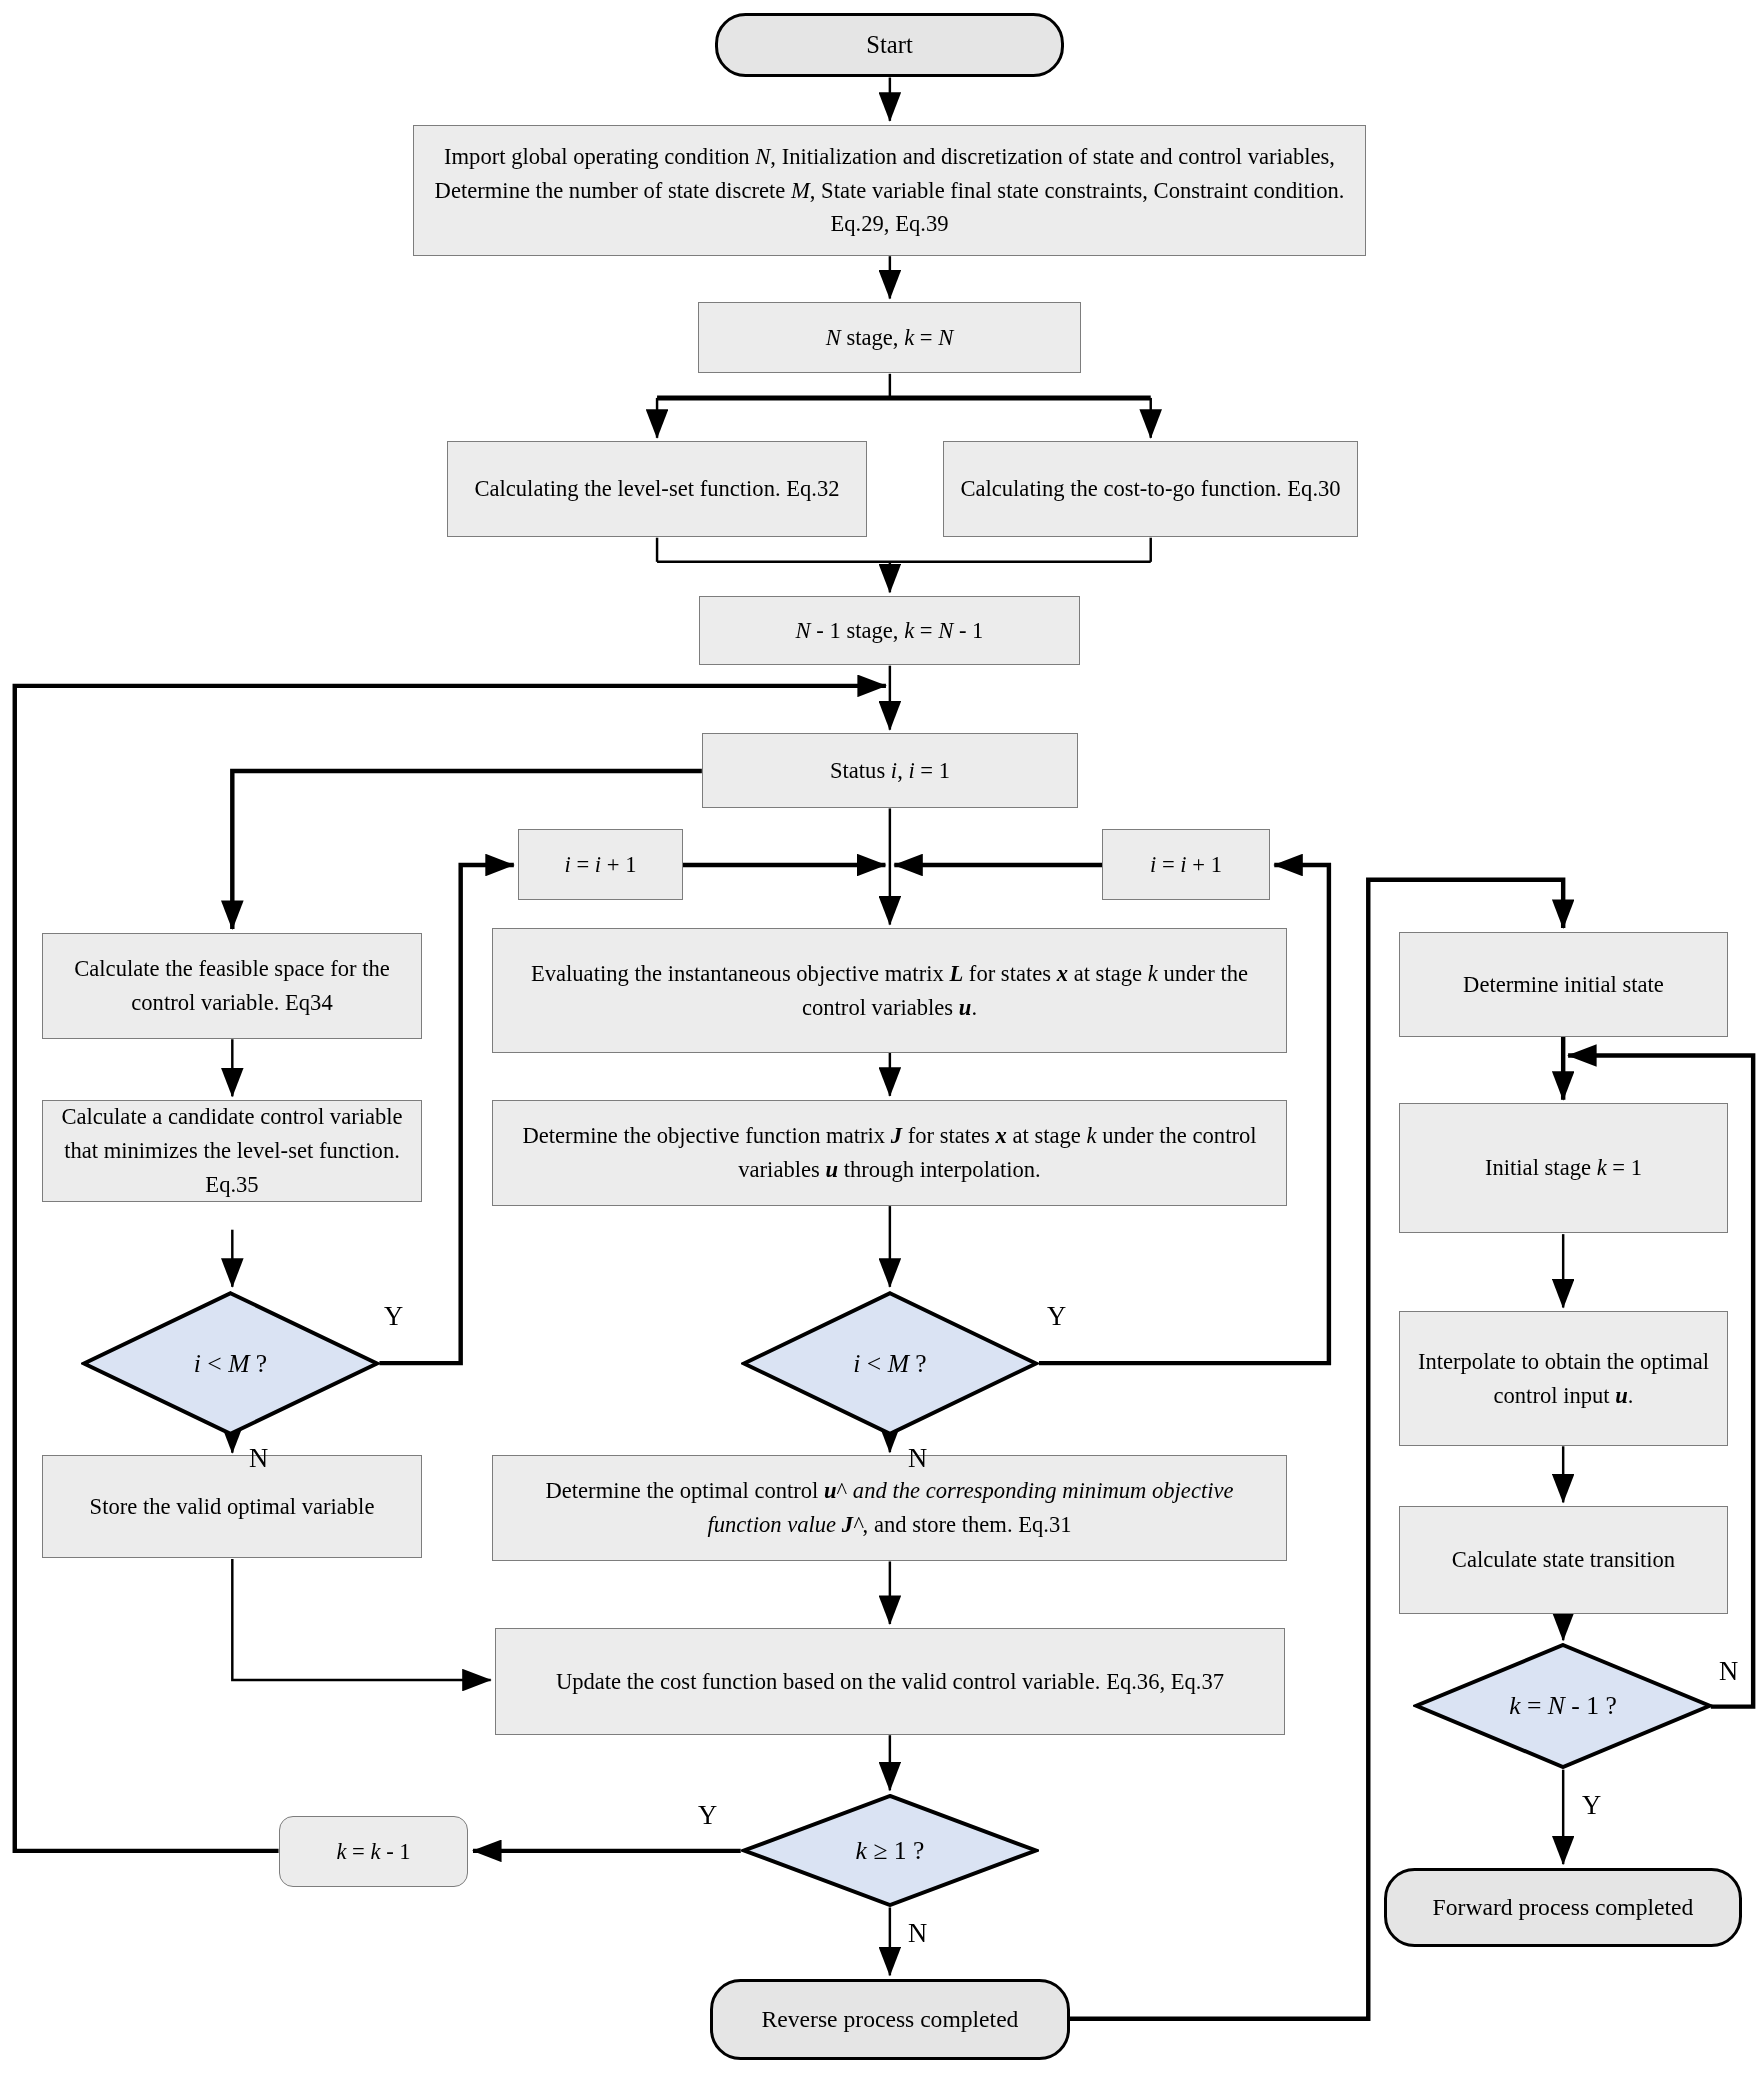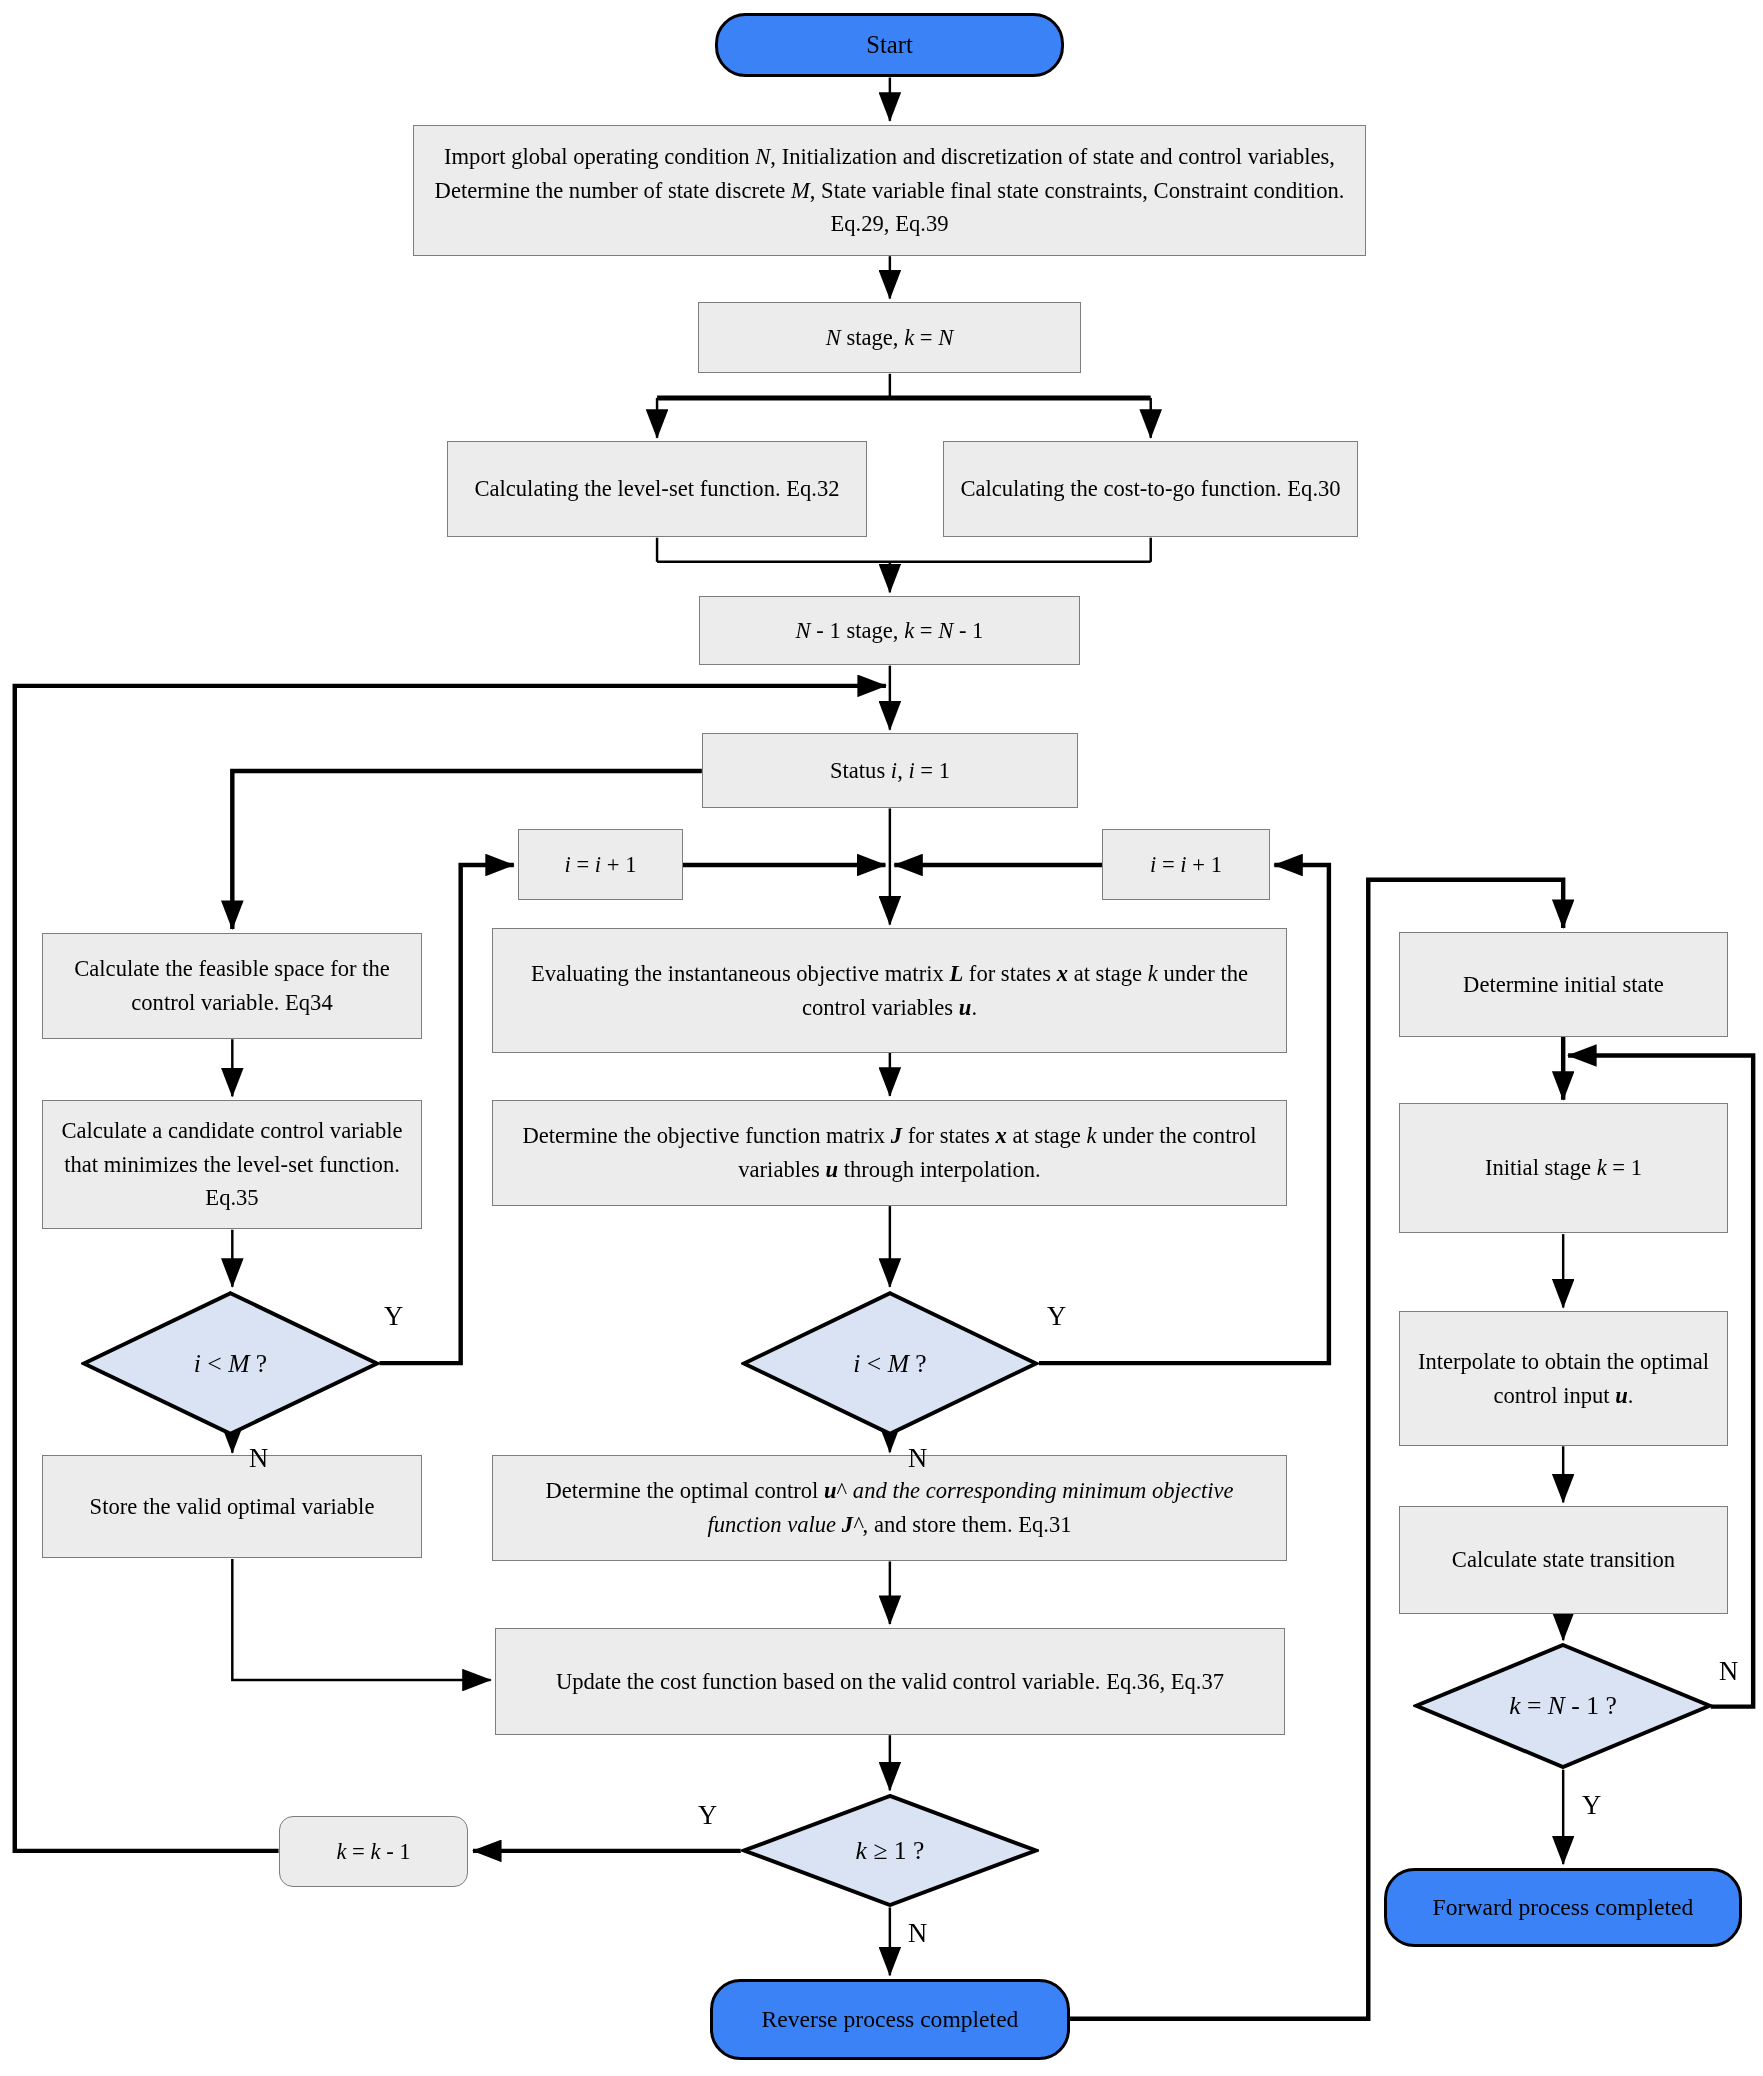--- a/index.html
+++ b/index.html
@@ -2,21 +2,21 @@
 <html style="font-size:7.9px"><head>
 <meta charset="utf-8">
 <style>
   html,body{margin:0;padding:0;background:#fff;}
   #canvas{position:relative;width:1763px;height:2077px;background:#ffffff;overflow:hidden;
           font-family:"Liberation Serif","DejaVu Serif",serif;color:#000;}
   #edges{position:absolute;left:0;top:0;z-index:1;}
   .node{position:absolute;box-sizing:border-box;display:flex;align-items:center;justify-content:center;
         text-align:center;z-index:2;}
   .process{background:#ececec;border:1.5px solid #7d7d7d;font-size:22.6px;line-height:1.5;padding:0 12.8px;}
-  .terminal{background:#3b82f6;border:3px solid #000;border-radius:30.5px;font-size:24.6px;padding:0 9.8px;}
+  .terminal{background:#e5e5e5;border:3px solid #000;border-radius:30.5px;font-size:24.6px;padding:0 9.8px;}
   .decision{background:transparent;border:none;font-size:25.6px;padding:0;}
   .decision svg{position:absolute;left:0;top:0;width:100%;height:100%;}
   .decision .dlabel{position:relative;z-index:2;}
   .flowlabel{position:absolute;font-size:26.6px;z-index:3;line-height:1;}
 </style>
 </head>
 <body>
 
 <div id="canvas">
 
@@ -102,21 +102,21 @@
     </div>
   <div class="node process" style="left:42px;top:933px;width:380px;height:106px;">
       <span>Calculate the feasible space for the control variable. Eq34</span>
     </div>
   <div class="node process" style="left:492px;top:928px;width:795px;height:125px;">
       <span>Evaluating the instantaneous objective matrix <b><i>L</i></b> for states <b><i>x</i></b> at stage <i>k</i> under the control variables <b><i>u</i></b>.</span>
     </div>
   <div class="node process" style="left:1399px;top:932px;width:329px;height:105px;">
       <span>Determine initial state</span>
     </div>
-  <div class="node process" style="left:42px;top:1100px;width:380px;height:129px;">
+  <div class="node process" style="left:42px;top:1100px;width:380px;height:102px;">
       <span>Calculate a candidate control variable that minimizes the level-set function. Eq.35</span>
     </div>
   <div class="node process" style="left:492px;top:1100px;width:795px;height:106px;">
       <span>Determine the objective function matrix <b><i>J</i></b> for states <b><i>x</i></b> at stage <i>k</i> under the control variables <b><i>u</i></b> through interpolation.</span>
     </div>
   <div class="node process" style="left:1399px;top:1103px;width:329px;height:130px;">
       <span>Initial stage <i>k</i> = 1</span>
     </div>
   <div class="node process" style="left:1399px;top:1311px;width:329px;height:135px;">
       <span>Interpolate to obtain the optimal control input <b><i>u</i></b>.</span>

